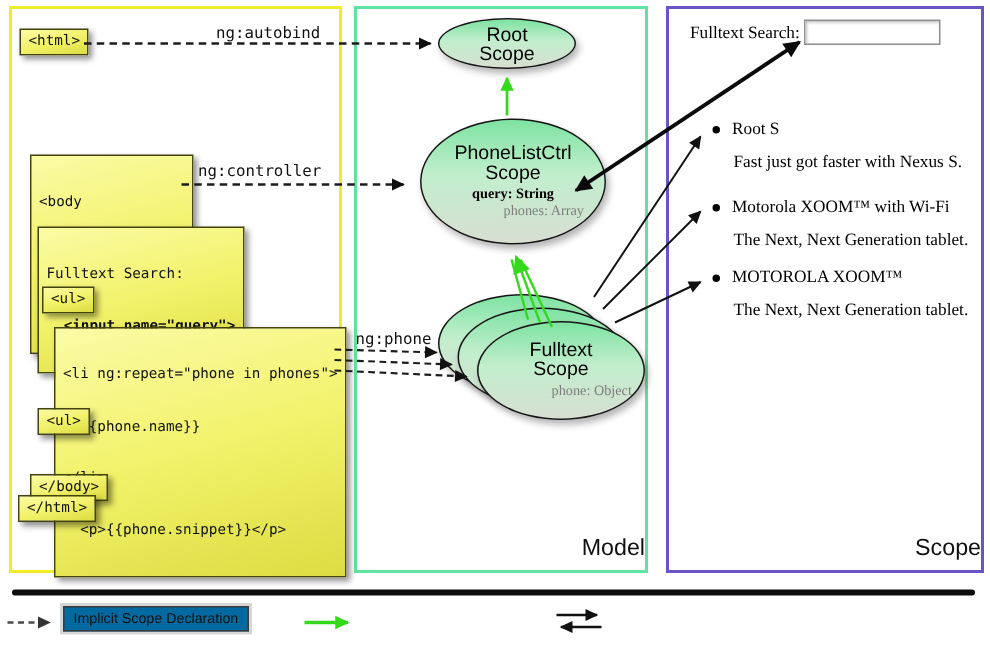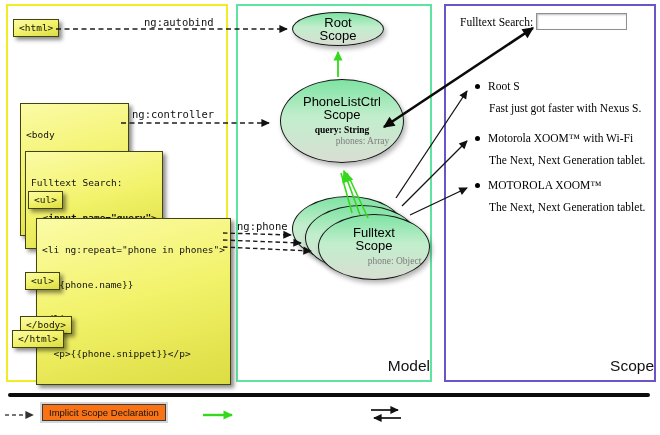--- a/index.html
+++ b/index.html
@@ -60,21 +60,21 @@
     position:absolute; left:-13px; top:4px; width:5px; height:5px;
     border-radius:50%; background:#000;
   }
   .view-item .isnip { position:absolute; top:22px; left:1px; width:170px; }
   
   .divider {
     position:absolute; left:8px; top:393px; width:642px; height:4px;
     background:#0c0c0c; border-radius:2px; z-index:2;
   }
   .legend-box {
-    position:absolute; top:404px; background:#f97316; z-index:2;
+    position:absolute; top:404px; background:#0369a1; z-index:2;
     border:1px solid #3c3c3c; box-shadow:0 0 0 2px #d6d6d6;
     padding:2px 6px; font-size:9.5px; color:#111; white-space:nowrap;
   }
   
   #arrows { position:absolute; left:0; top:0; z-index:4; pointer-events:none; }
 </style>
 </head>
 <body>
 
 <div id="canvas">

